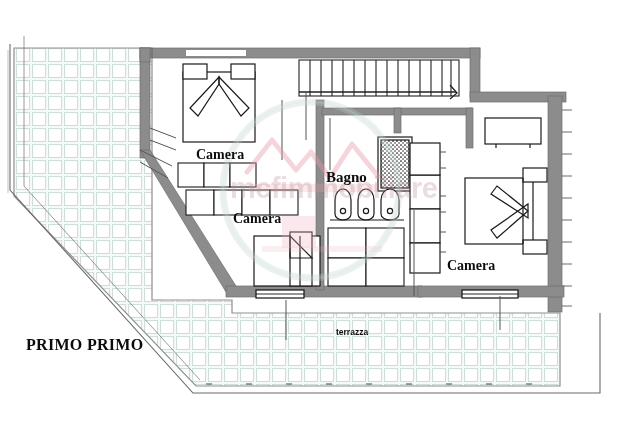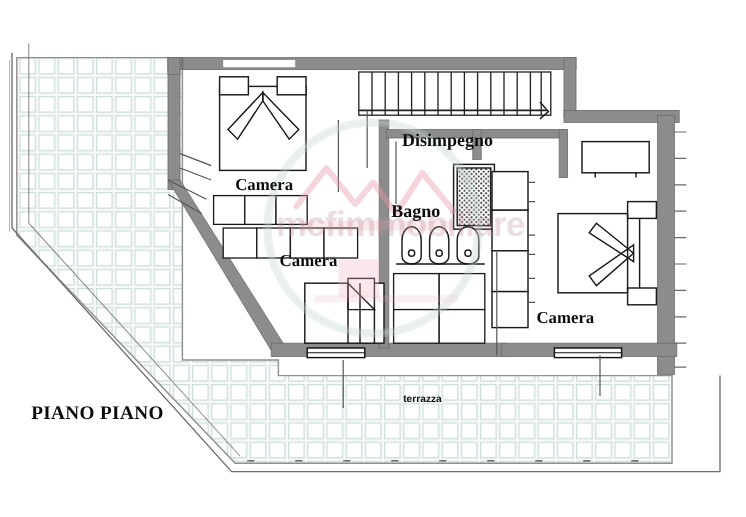--- a/index.html
+++ b/index.html
@@ -289,22 +289,21 @@
       <rect x="249" y="184" width="128" height="8" fill="#eaa8b4" opacity="0.45"></rect>
       <rect x="262" y="246" width="120" height="6" fill="#eaa8b4" opacity="0.35"></rect>
     </g>
   </svg>
 
   <div class="label-layer">
     <div class="wm-text" style="left:230px; top:172px;">mcfimmobiliare</div>
 
     <div class="room-label" style="left:196px; top:148px; font-size:14px;">Camera</div>
     <div class="room-label" style="left:233px; top:212px; font-size:14px;">Camera</div>
-    <div class="room-label" style="left:335px; top:111px; font-size:15px;">Disimpegno</div>
     <div class="room-label" style="left:326px; top:170px; font-size:15px;text-align:center;">Bagno</div>
     <div class="room-label" style="left:447px; top:259px; font-size:14px;">Camera</div>
 
     <div class="terrace-label" style="left:336px; top:327px;">terrazza</div>
 
-    <div class="floor-title" style="left:26px; top:336px;">PIANO PIANO</div>
+    <div class="floor-title" style="left:26px; top:336px;">PRIMO PRIMO</div>
   </div>
 
 </div>
 
 </body></html>

